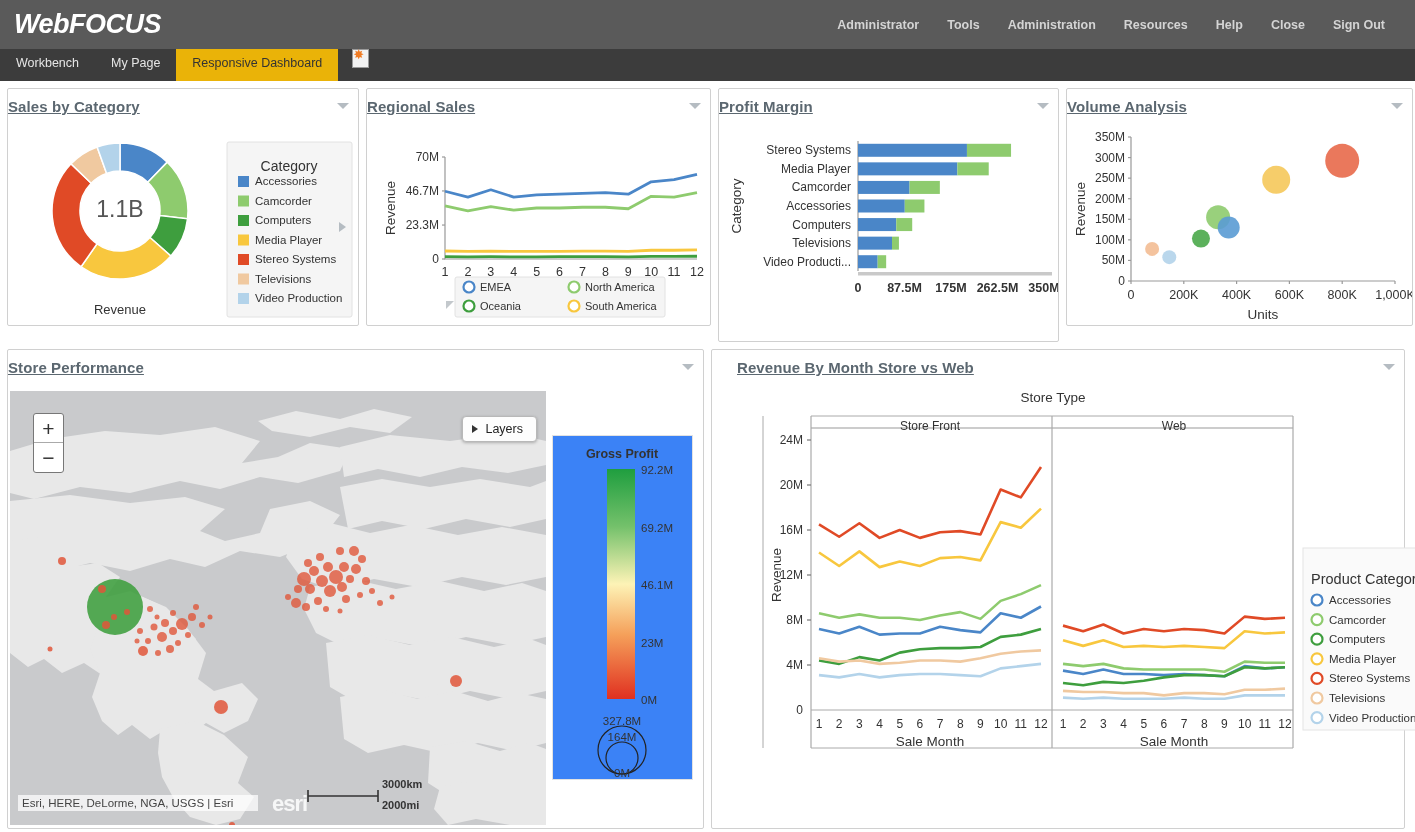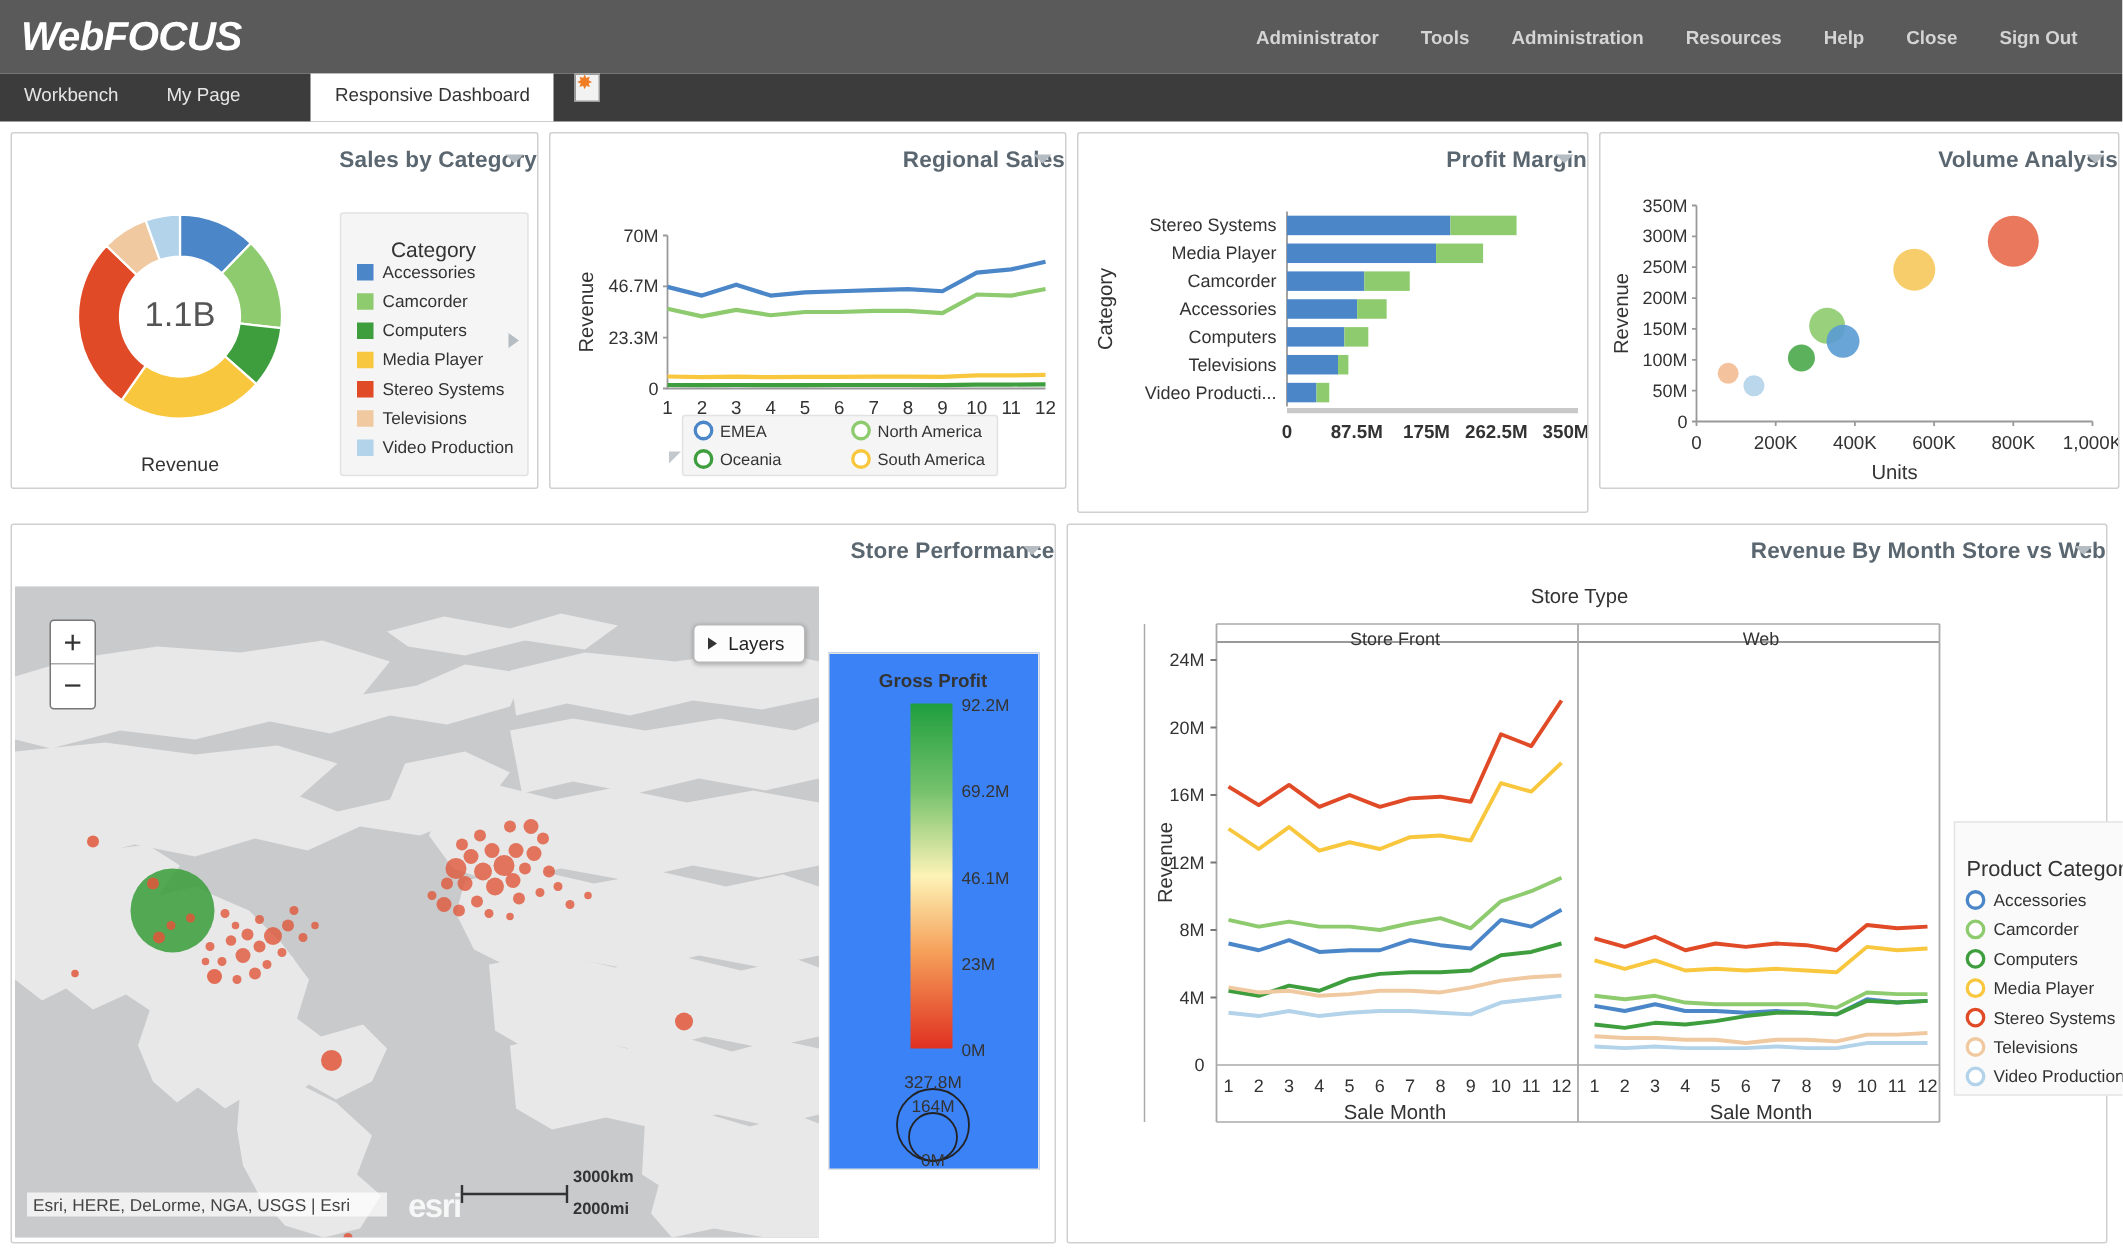--- a/index.html
+++ b/index.html
@@ -29,42 +29,42 @@
   
   #tabbar {
     height: 32px; background: #3c3c3c;
     display: flex; position: relative;
   }
   #tabbar .tab {
     font-size: 12.5px; color: #e6e6e6;
     padding: 7px 16px 8px 16px; cursor: pointer; white-space: nowrap;
   }
   #tabbar .tab.active {
-    background: #ffffff; color: #333333; padding-bottom: 9px; margin-left: 31px;
+    background: #eab308; color: #333333; padding-bottom: 9px;
   }
   #tabicon {
     width: 17px; height: 19px; margin: 0 0 5px 14px; position: relative;
     background: #f2f2f2; border: 1px solid #9a9a9a; cursor: pointer;
   }
   #tabicon::after {
     content: "\2738"; position: absolute; left: 0px; top: -3px;
     font-size: 13px; color: #f07c24;
   }
 
   
   #board { padding: 7px; background: #ffffff; }
   .row { display: flex; gap: 7px; }
   .row + .row { margin-top: 7px; }
   .panel {
     background: #ffffff; border: 1px solid #d0d0d0;
     position: relative; border-radius: 2px;
   }
   .ptitle {
-    text-align: right; font-size: 15px; font-weight: bold;
-    color: #5b6770; padding: 9px 0 4px 0; letter-spacing: 0.1px;
+    text-align: left; font-size: 15px; font-weight: bold;
+    color: #5b6770; padding: 9px 0 4px 0; letter-spacing: 0.1px; text-decoration: underline;
   }
   .caret {
     position: absolute; right: 9px; top: 14px;
     width: 0; height: 0; border-left: 6px solid transparent;
     border-right: 6px solid transparent; border-top: 6px solid #b5bcc2;
     cursor: pointer;
   }
   .arrowR {
     width: 0; height: 0; border-top: 5px solid transparent;
     border-bottom: 5px solid transparent; border-left: 7px solid #b5bcc2;

